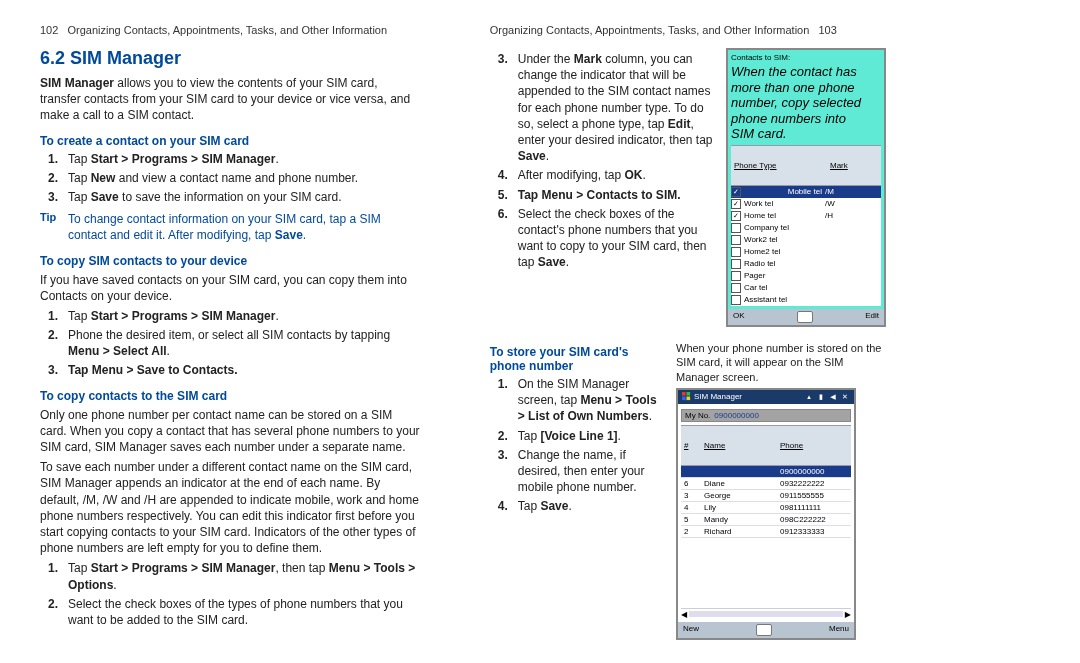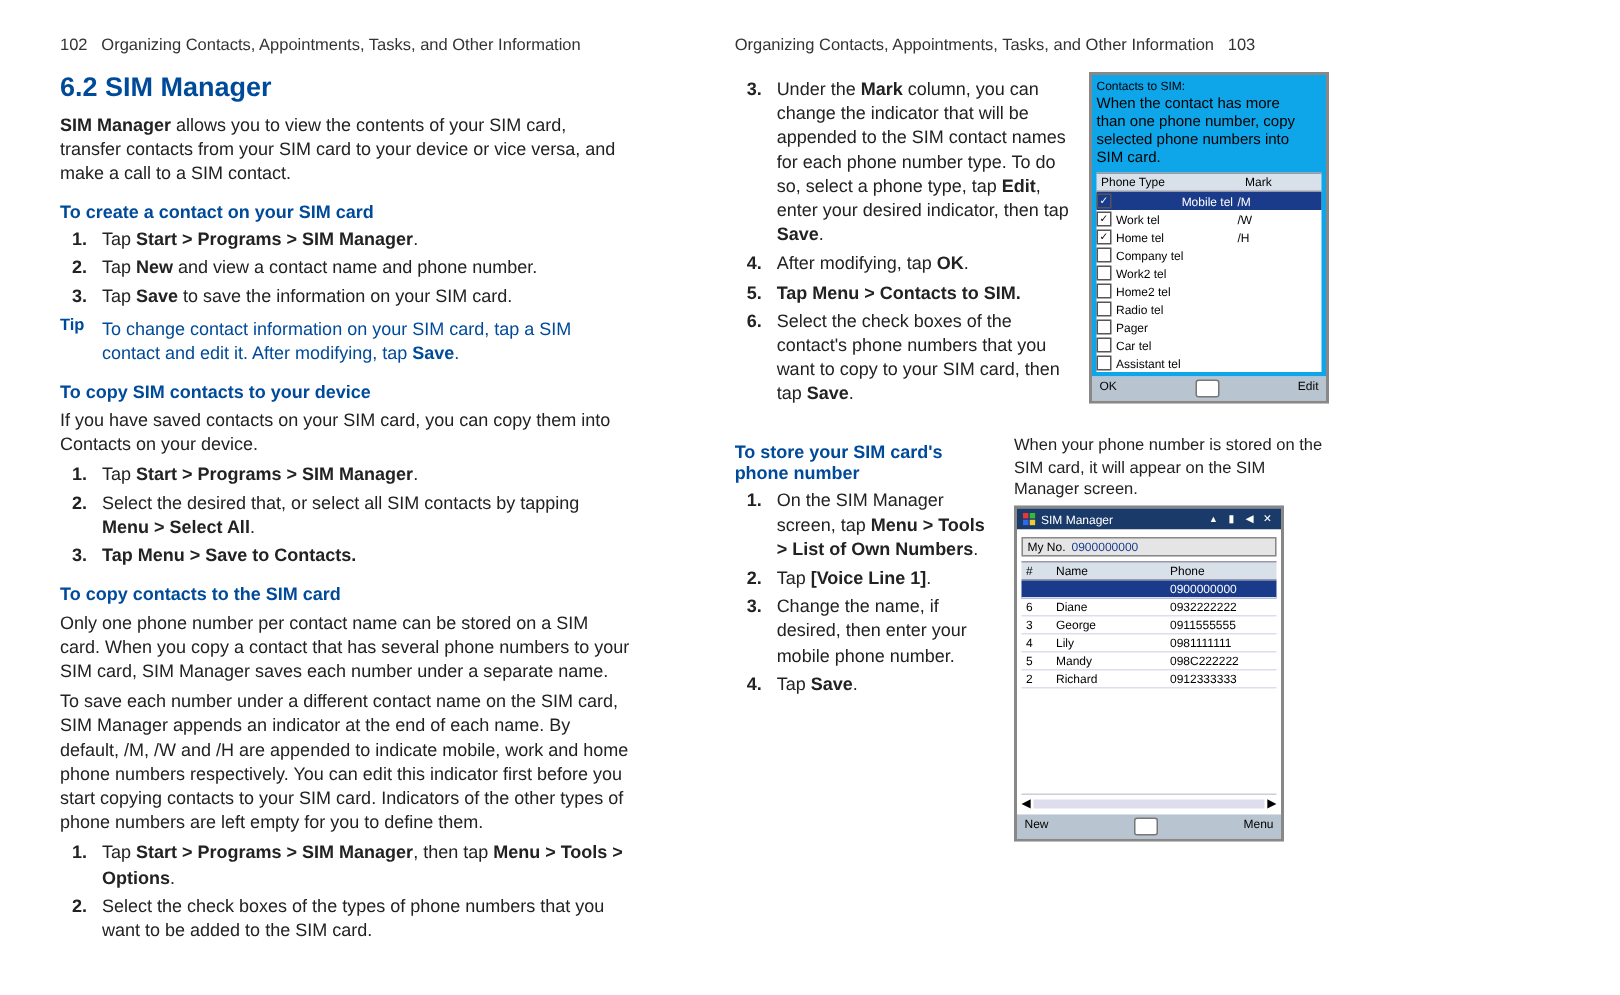--- a/index.html
+++ b/index.html
@@ -86,47 +86,47 @@
     background: #1a3a6a;
     color: #fff;
     padding: 2px 4px;
     display:flex;
     justify-content:space-between;
     align-items:center;
   }
   .device .titlebar .tb-icons { display:flex; gap:2px; align-items:center;}
   .tb-icon { width:10px; height:10px; display:inline-flex; align-items:center; justify-content:center; font-size:7px;}
   .device .body { background:#fff; padding:3px; }
-  .device .body.gray { background:#0ea5e9; }
+  .device .body.gray { background:#5eead4; }
   .device .bottombar {
     background: #b9c4d1;
     display:flex;
     justify-content:space-between;
     padding:2px 5px;
     font-size:8px;
   }
   .device .bottombar .keyb {
     width:14px; height:10px; background:#fff; border:1px solid #777; border-radius:2px;
   }
   .chk { display:flex; align-items:center; gap:3px; padding:1px 0; }
   .chk .box {
     width:8px; height:8px; border:1px solid #555; display:inline-flex;
     align-items:center; justify-content:center; font-size:7px; line-height:1;
   }
   .hdrrow {
     background:#d8e0ea; display:flex; font-weight:normal;
     border-top:1px solid #99a; border-bottom:1px solid #99a;
   }
-  .hdrrow div { padding:1px 3px; }
+  .hdrrow div { padding:15px 3px;text-decoration:underline; }
   .gridrow { display:flex; border-bottom:1px solid #dde; }
   .gridrow div { padding:1px 3px; }
   .sel { background:#1a3a8a; color:#fff; }
   .caption { font-size:11px; line-height:1.3; margin-top:6px; }
   .myno {
-    border:1px solid #888; background:#e5e5e5; margin:2px 0 3px 0; padding:1px 3px;
+    border:1px solid #888; background:#a3a3a3; margin:2px 0 3px 0; padding:1px 3px;
     display:flex; gap:4px; align-items:center;
   }
   .myno .val { color:#1a3a8a; }
   svg.winflag { width:9px; height:9px; }
 </style>
 </head>
 <body>
 
 <div class="spread">
 
@@ -152,21 +152,21 @@
       <div class="tip-label">Tip</div>
       <div class="tip-text">
         <span>To change contact information on your SIM card, tap a SIM contact and edit it. After modifying, tap </span><b>Save</b><span>.</span>
       </div>
     </div>
 
     <div class="subhead">To copy SIM contacts to your device</div>
     <p>If you have saved contacts on your SIM card, you can copy them into Contacts on your device.</p>
     <ol class="steps">
       <li><span>Tap </span><b>Start &gt; Programs &gt; SIM Manager</b><span>.</span></li>
-      <li><span>Select the desired that, or select all SIM contacts by tapping </span><b>Menu &gt; Select All</b><span>.</span></li>
+      <li><span>Phone the desired item, or select all SIM contacts by tapping </span><b>Menu &gt; Select All</b><span>.</span></li>
       <li><b><span>Tap </span><span>Menu &gt; Save to Contacts</span><span>.</span></b></li>
     </ol>
 
     <div class="subhead">To copy contacts to the SIM card</div>
     <p>Only one phone number per contact name can be stored on a SIM card. When you copy a contact that has several phone numbers to your SIM card, SIM Manager saves each number under a separate name.</p>
     <p>To save each number under a different contact name on the SIM card, SIM Manager appends an indicator at the end of each name. By default, /M, /W and /H are appended to indicate mobile, work and home phone numbers respectively. You can edit this indicator first before you start copying contacts to your SIM card. Indicators of the other types of phone numbers are left empty for you to define them.</p>
     <ol class="steps">
       <li><span>Tap </span><b>Start &gt; Programs &gt; SIM Manager</b><span>, then tap </span><b>Menu &gt; Tools &gt; Options</b><span>.</span></li>
       <li><span>Select the check boxes of the types of phone numbers that you want to be added to the SIM card.</span></li>
     </ol>
@@ -187,21 +187,21 @@
           <li><span>After modifying, tap </span><b>OK</b><span>.</span></li>
           <li><b><span>Tap </span><span>Menu &gt; Contacts to SIM</span><span>.</span></b></li>
           <li><span>Select the check boxes of the contact's phone numbers that you want to copy to your SIM card, then tap </span><b>Save</b><span>.</span></li>
         </ol>
       </div>
       <div class="rp-img">
 
         <div class="device" style="width:160px;">
           <div class="body gray">
             <div style="font-size:8px;">Contacts to SIM:</div>
-            <div style="font-size:10px; margin:2px 16px 3px 0; line-height:1.2;">When the contact has more than one phone number, copy selected phone numbers into SIM card.</div>
+            <div style="font-size:13px; margin:2px 16px 3px 0; line-height:1.2;font-style:italic;">When the contact has more than one phone number, copy selected phone numbers into SIM card.</div>
             <div class="hdrrow">
               <div style="width:90px;">Phone Type</div>
               <div>Mark</div>
             </div>
             <div id="shot1rows" style="background:#fff;">
                 <div class="chk sel">
                   <span class="box">✓</span>
                   <span style="width: 78px; text-align: right;">Mobile tel</span>
                   <span>/M</span>
                 </div>

